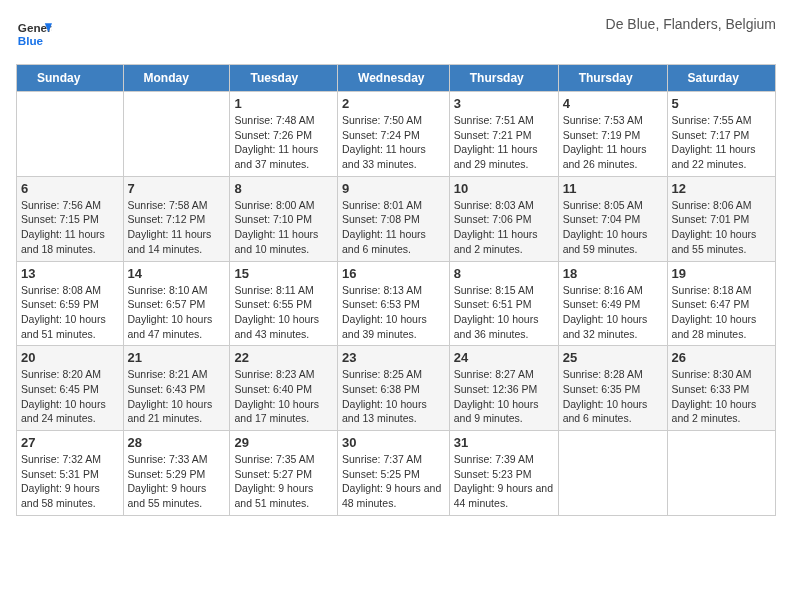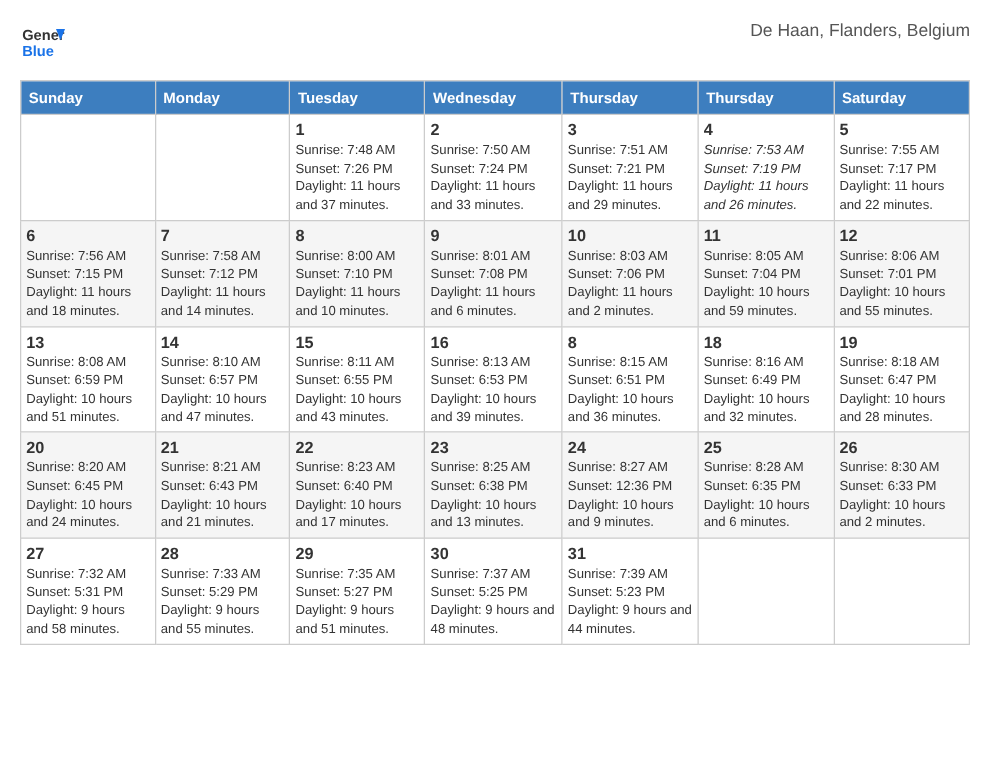--- a/index.html
+++ b/index.html
@@ -38,21 +38,21 @@
       color: #555;
     }
     table {
       width: 100%;
       border-collapse: collapse;
       font-size: 11px;
     }
     thead tr th {
       background-color: #3d7ebf;
       color: #fff;
-      padding: 6px 6px;
+      padding: 6px 20px;
       text-align: left;
       font-size: 12px;
       font-weight: bold;
       border: 1px solid #ccc;
     }
     tbody tr td {
       border: 1px solid #ccc;
       vertical-align: top;
       padding: 4px;
       width: 113px;
@@ -86,21 +86,21 @@
 
 <div class="header">
   <div class="logo">
     <svg class="logo-icon" viewBox="0 0 40 40">
       <text x="2" y="18" font-size="13" font-weight="bold" fill="#333" font-family="Arial">General</text>
       <text x="2" y="32" font-size="13" font-weight="bold" fill="#1a73e8" font-family="Arial">Blue</text>
       <polygon points="32,8 40,8 36,18" fill="#1a73e8"></polygon>
     </svg>
   </div>
   <div class="title-area">
-    <div class="subtitle">De Haan, Flanders, Belgium</div>
+    <div class="subtitle">De Blue, Flanders, Belgium</div>
   </div>
 </div>
 
 <table>
   <thead>
     <tr>
     <th>Sunday</th>
         <th>Monday</th>
         <th>Tuesday</th>
         <th>Wednesday</th>
@@ -126,21 +126,21 @@
 Daylight: 11 hours and 33 minutes.</div>
         </td>
         <td>
           <span class="day-num">3</span>
           <div class="day-info" style="white-space: pre-wrap;">Sunrise: 7:51 AM
 Sunset: 7:21 PM
 Daylight: 11 hours and 29 minutes.</div>
         </td>
         <td>
           <span class="day-num">4</span>
-          <div class="day-info" style="white-space: pre-wrap; font-style: italic;">Sunrise: 7:53 AM
+          <div class="day-info" style="white-space: pre-wrap;">Sunrise: 7:53 AM
 Sunset: 7:19 PM
 Daylight: 11 hours and 26 minutes.</div>
         </td>
         <td>
           <span class="day-num">5</span>
           <div class="day-info" style="white-space: pre-wrap;">Sunrise: 7:55 AM
 Sunset: 7:17 PM
 Daylight: 11 hours and 22 minutes.</div>
         </td>
       </tr>

